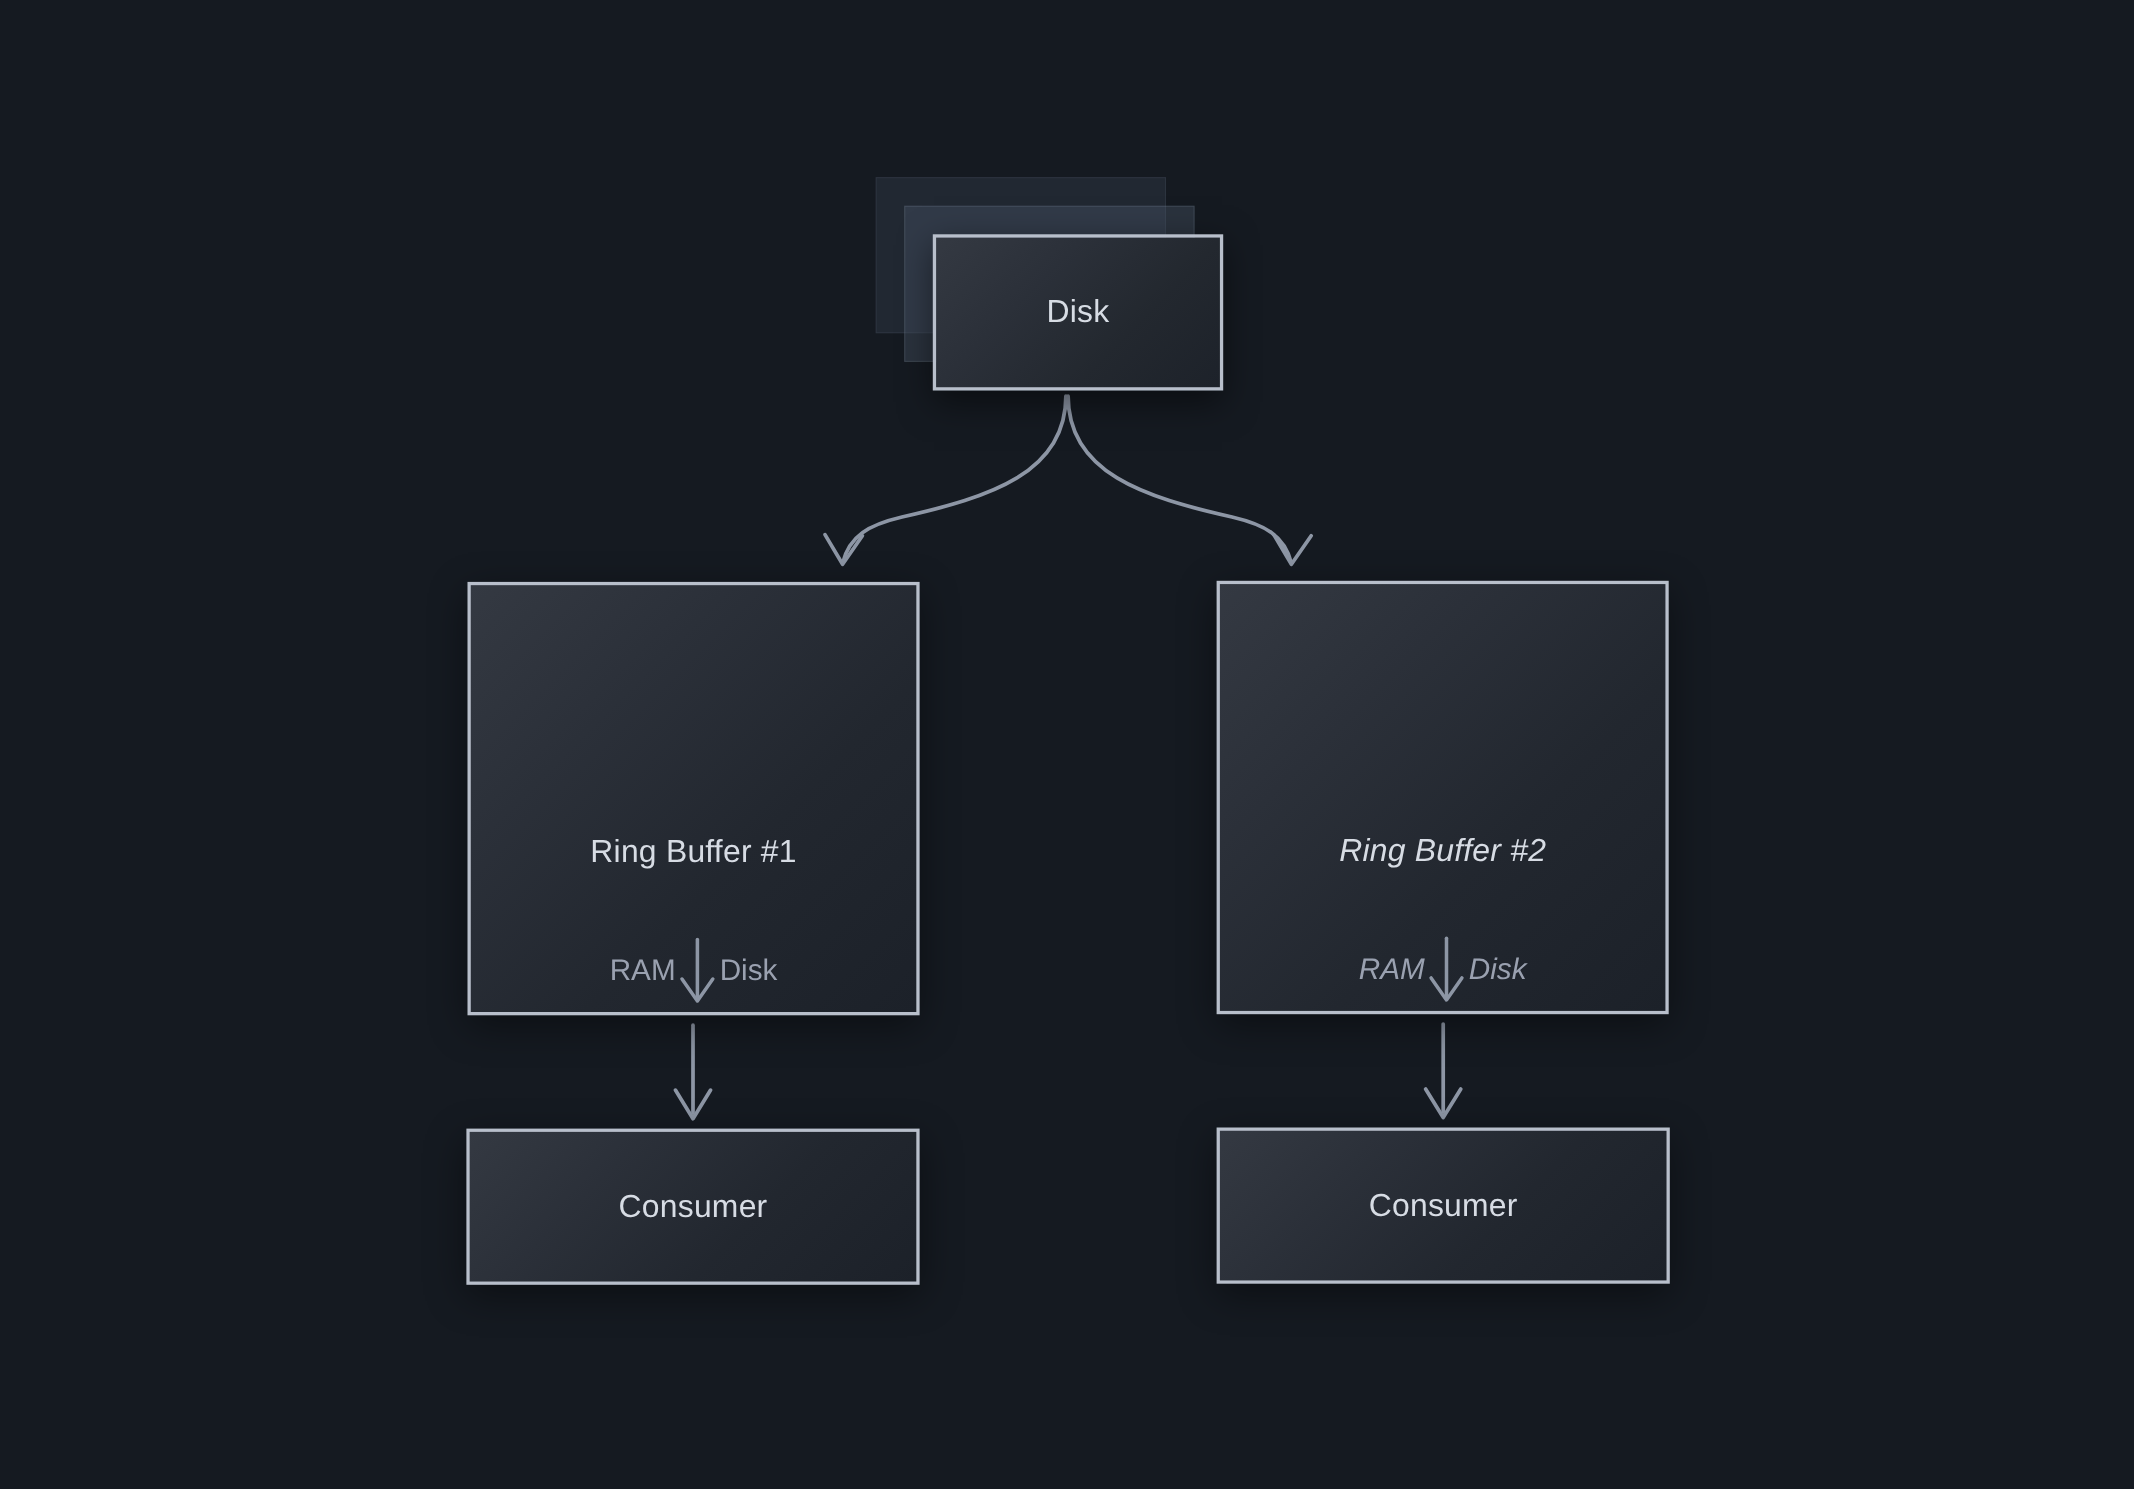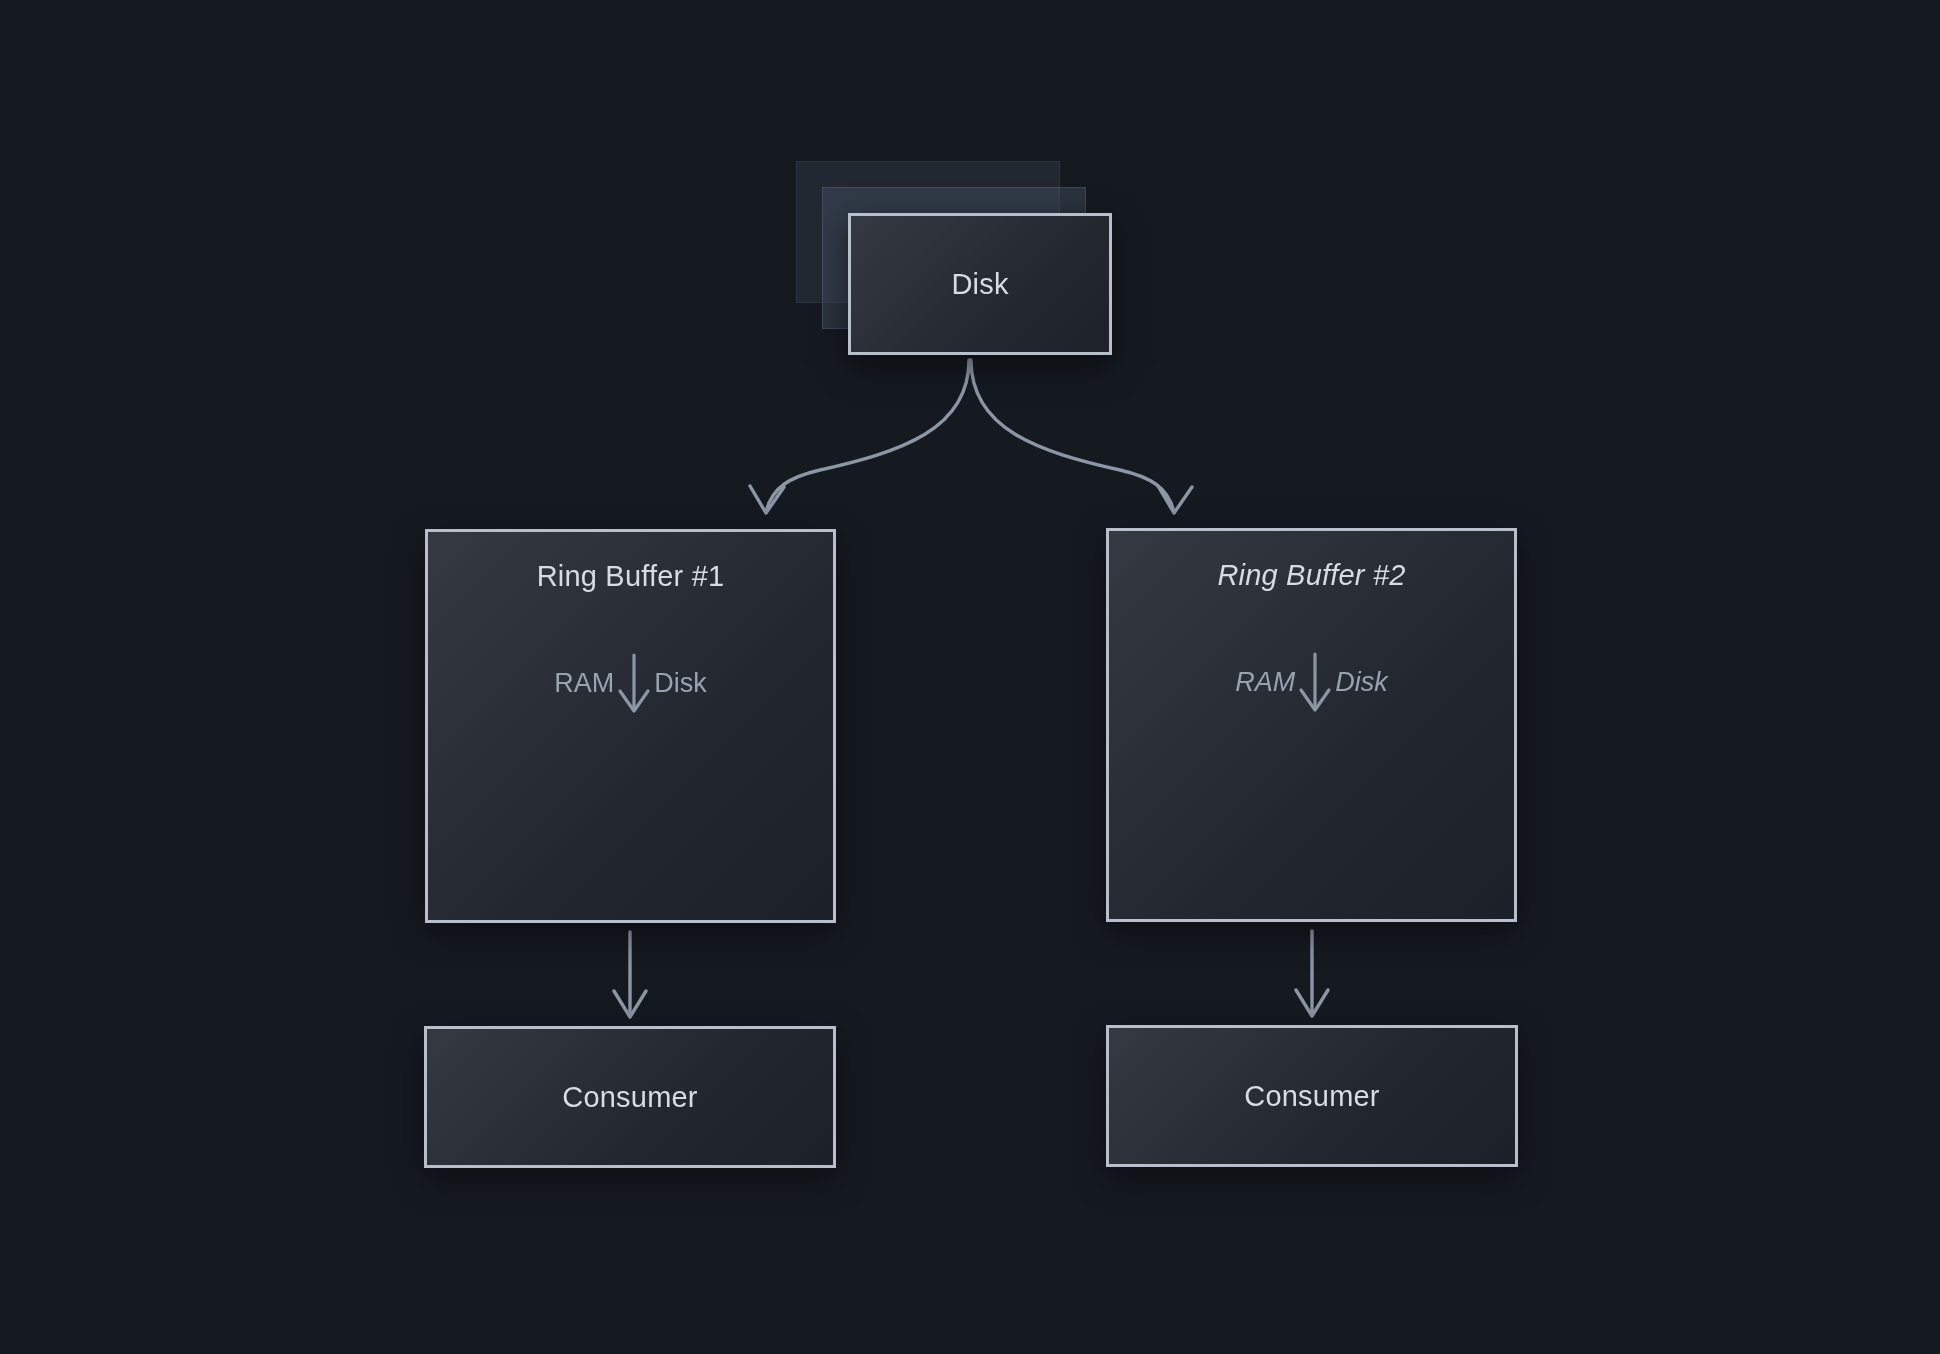--- a/index.html
+++ b/index.html
@@ -85,20 +85,21 @@
     display: flex;
     align-items: center;
     justify-content: center;
   }
 
   
   .ring-buffer {
     width: 411px;
     height: 394px;
     padding-top: 28px;
+    justify-content: flex-end;
   }
   #ring-buffer-1 { left: 425px; top: 529px; }
   #ring-buffer-2 { left: 1106px; top: 528px; font-style: italic; }
 
   .rb-inner {
     margin-top: 52px;
     display: flex;
     flex-direction: row;
     align-items: center;
   }

